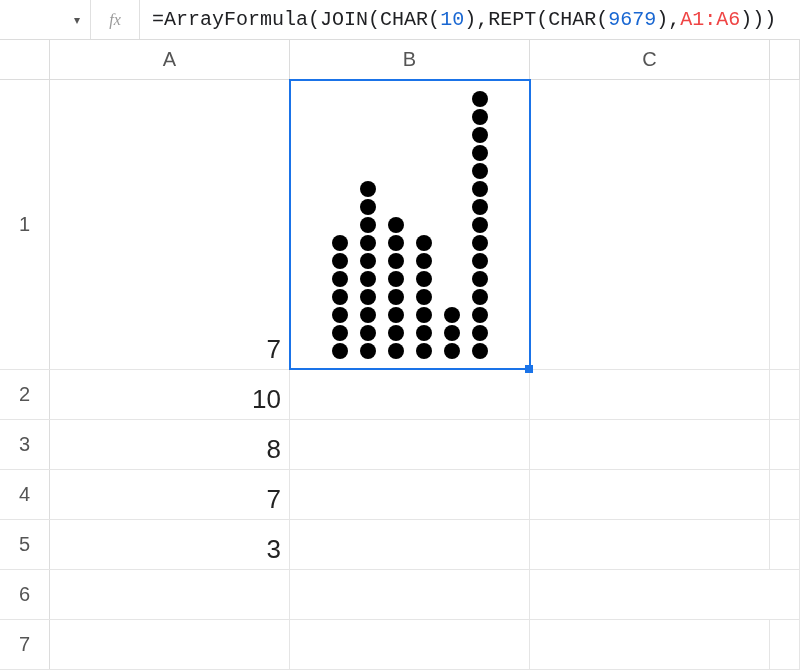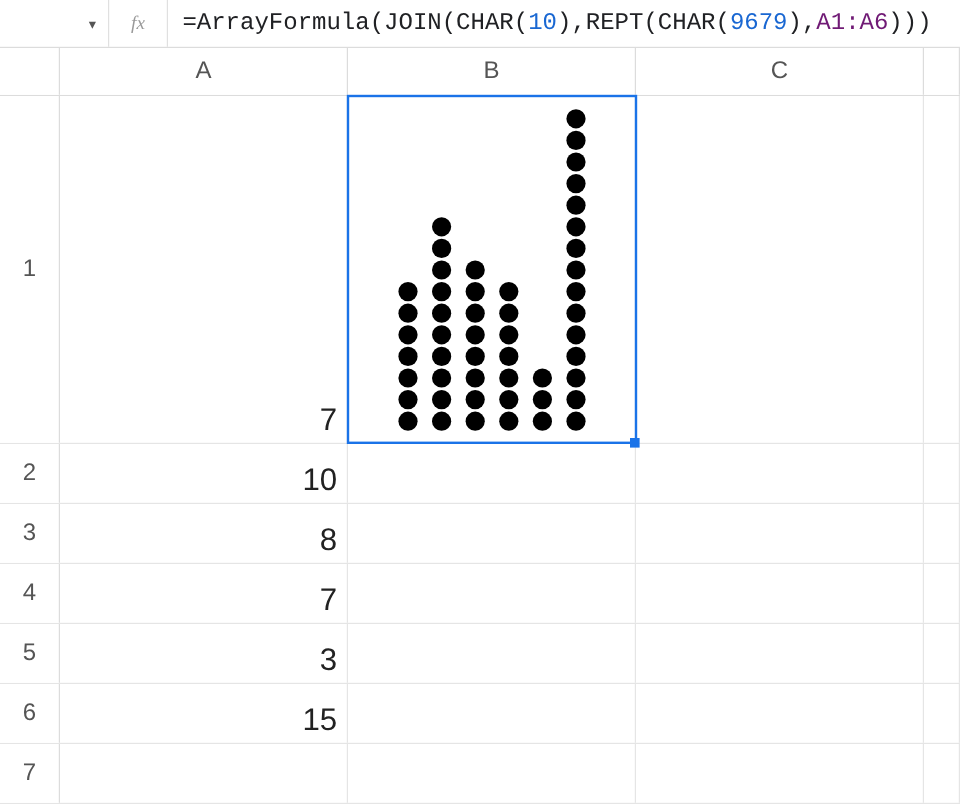--- a/index.html
+++ b/index.html
@@ -54,21 +54,21 @@
     display: flex;
     align-items: center;
     font-family: "Courier New", monospace;
     font-size: 20px;
     color: #222;
     white-space: pre;
     overflow: hidden;
   }
   .tok-black { color: #202124; }
   .tok-blue  { color: #1967d2; }
-  .tok-orange{ color: #701a75; }
+  .tok-orange{ color: #ef4444; }
 
   
   .sheet {
     position: relative;
     width: 100%;
   }
   .col-headers {
     display: flex;
     height: 40px;
     border-bottom: 1px solid #dcdcdc;
@@ -300,23 +300,20 @@
       <div class="cell col-A">
           <span>3</span>
         </div>
       <div class="cell col-B"></div>
       <div class="cell col-C"></div>
       <div class="cell col-rest"></div>
     </div>
 
     <div class="row row-n">
       <div class="row-head">6</div>
-      <div class="cell col-A">
-          <span>15</span>
-        </div>
       <div class="cell col-B"></div>
       <div class="cell col-C"></div>
       <div class="cell col-rest"></div>
     </div>
 
     <div class="row row-n">
       <div class="row-head">7</div>
       <div class="cell col-A"></div>
       <div class="cell col-B"></div>
       <div class="cell col-C"></div>

